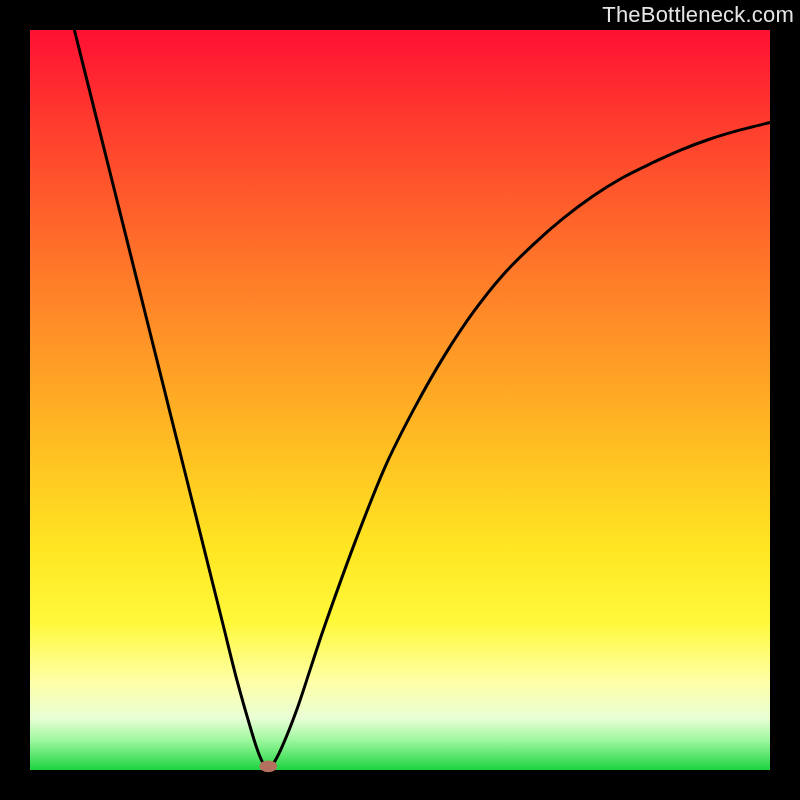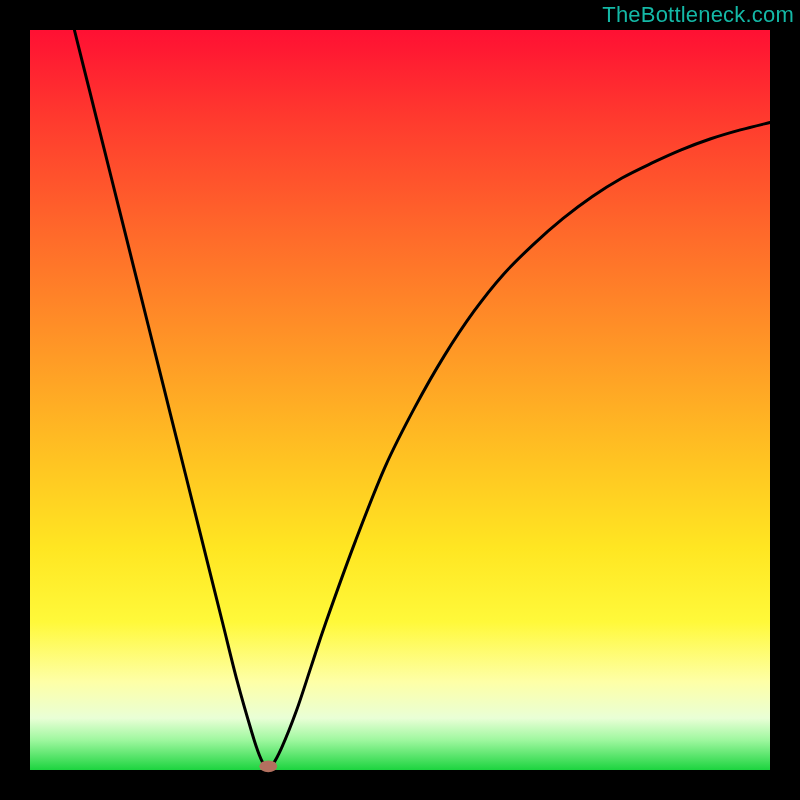--- a/index.html
+++ b/index.html
@@ -14,21 +14,21 @@
   .frame {
     position: relative;
     width: 800px;
     height: 800px;
     background: #000;
   }
   .watermark {
     position: absolute;
     top: 2px;
     right: 6px;
-    color: #14b8a6;
+    color: #e5e5e5;
     font-size: 22px;
     font-weight: 500;
     letter-spacing: 0.2px;
     z-index: 5;
   }
   svg {
     display: block;
   }
 </style>
 </head>

